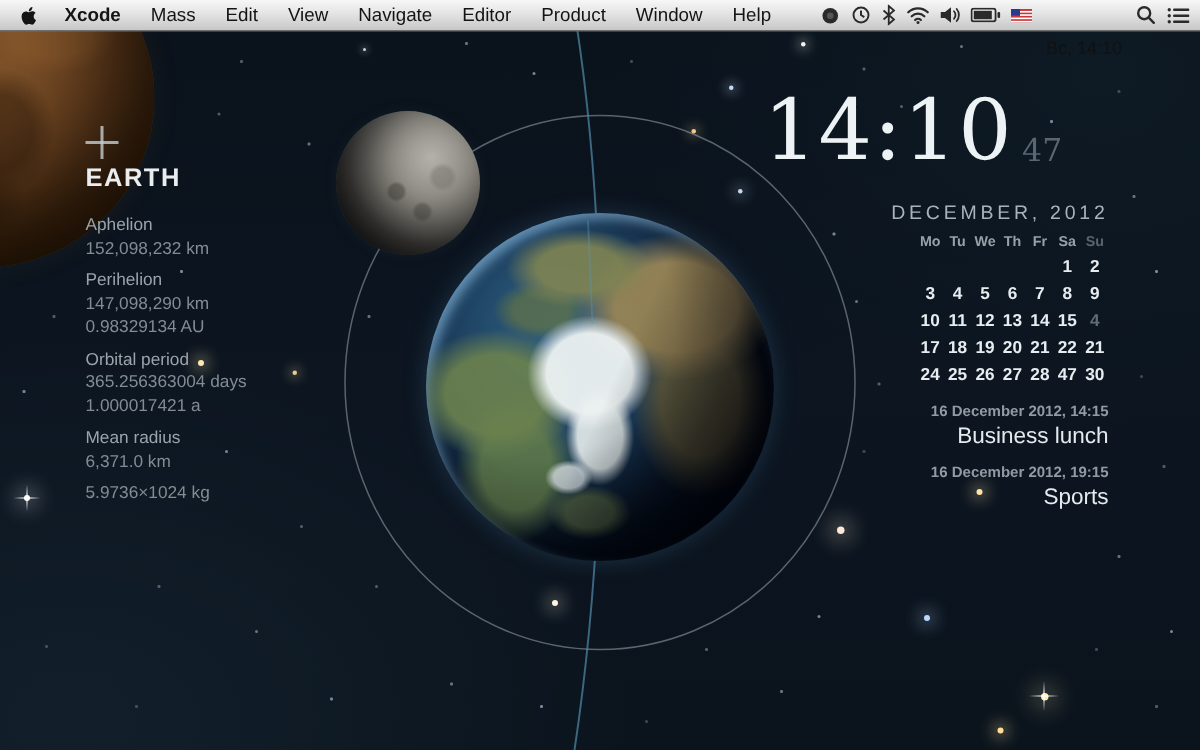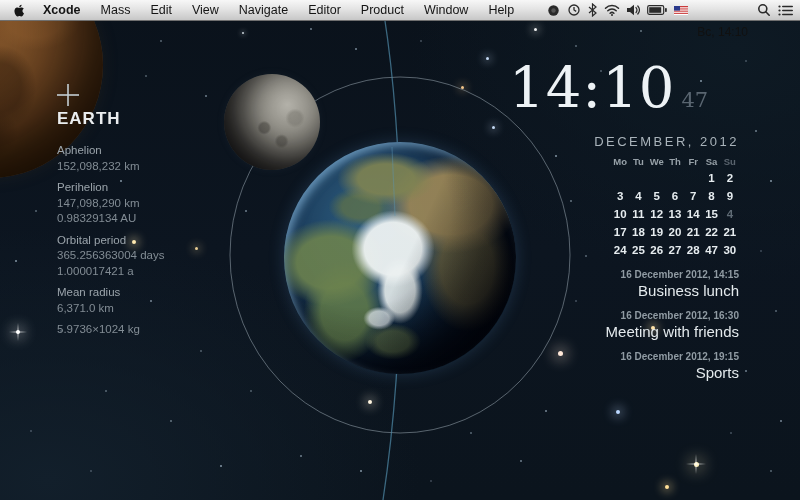--- a/index.html
+++ b/index.html
@@ -282,24 +282,20 @@
           <span class="cal-cell day">47</span>
           <span class="cal-cell day">30</span>
         </div>
       </div>
     <div class="events" id="events">
         <div class="event">
           <div class="edate">16 December 2012, 14:15</div>
           <div class="etitle">Business lunch</div>
         </div>
         <div class="event">
-          <div class="edate">16 December 2012, 16:30</div>
-          <div class="etitle">Meeting with friends</div>
-        </div>
-        <div class="event">
           <div class="edate">16 December 2012, 19:15</div>
           <div class="etitle">Sports</div>
         </div>
       </div>
   </div>
 
   <div class="menubar">
     <span class="apple">
       <svg width="12" height="14" viewBox="0 0 14 17" fill="#151515">
         <path d="M11.182 9.68c-.018-1.813 1.48-2.683 1.547-2.726-.842-1.23-2.152-1.4-2.617-1.418-1.114-.113-2.175.656-2.74.656-.564 0-1.437-.64-2.363-.623-1.216.018-2.337.707-2.962 1.795-1.263 2.19-.323 5.43.908 7.207.602.87 1.32 1.846 2.263 1.81.908-.036 1.25-.587 2.348-.587 1.097 0 1.404.587 2.363.57.976-.018 1.594-.888 2.19-1.76.688-1.01.97-1.987.988-2.038-.022-.01-1.896-.728-1.925-2.886zM9.404 4.36c.5-.607.84-1.45.747-2.29-.722.03-1.596.48-2.114 1.087-.464.537-.87 1.397-.76 2.22.805.063 1.627-.41 2.127-1.017z"></path>

